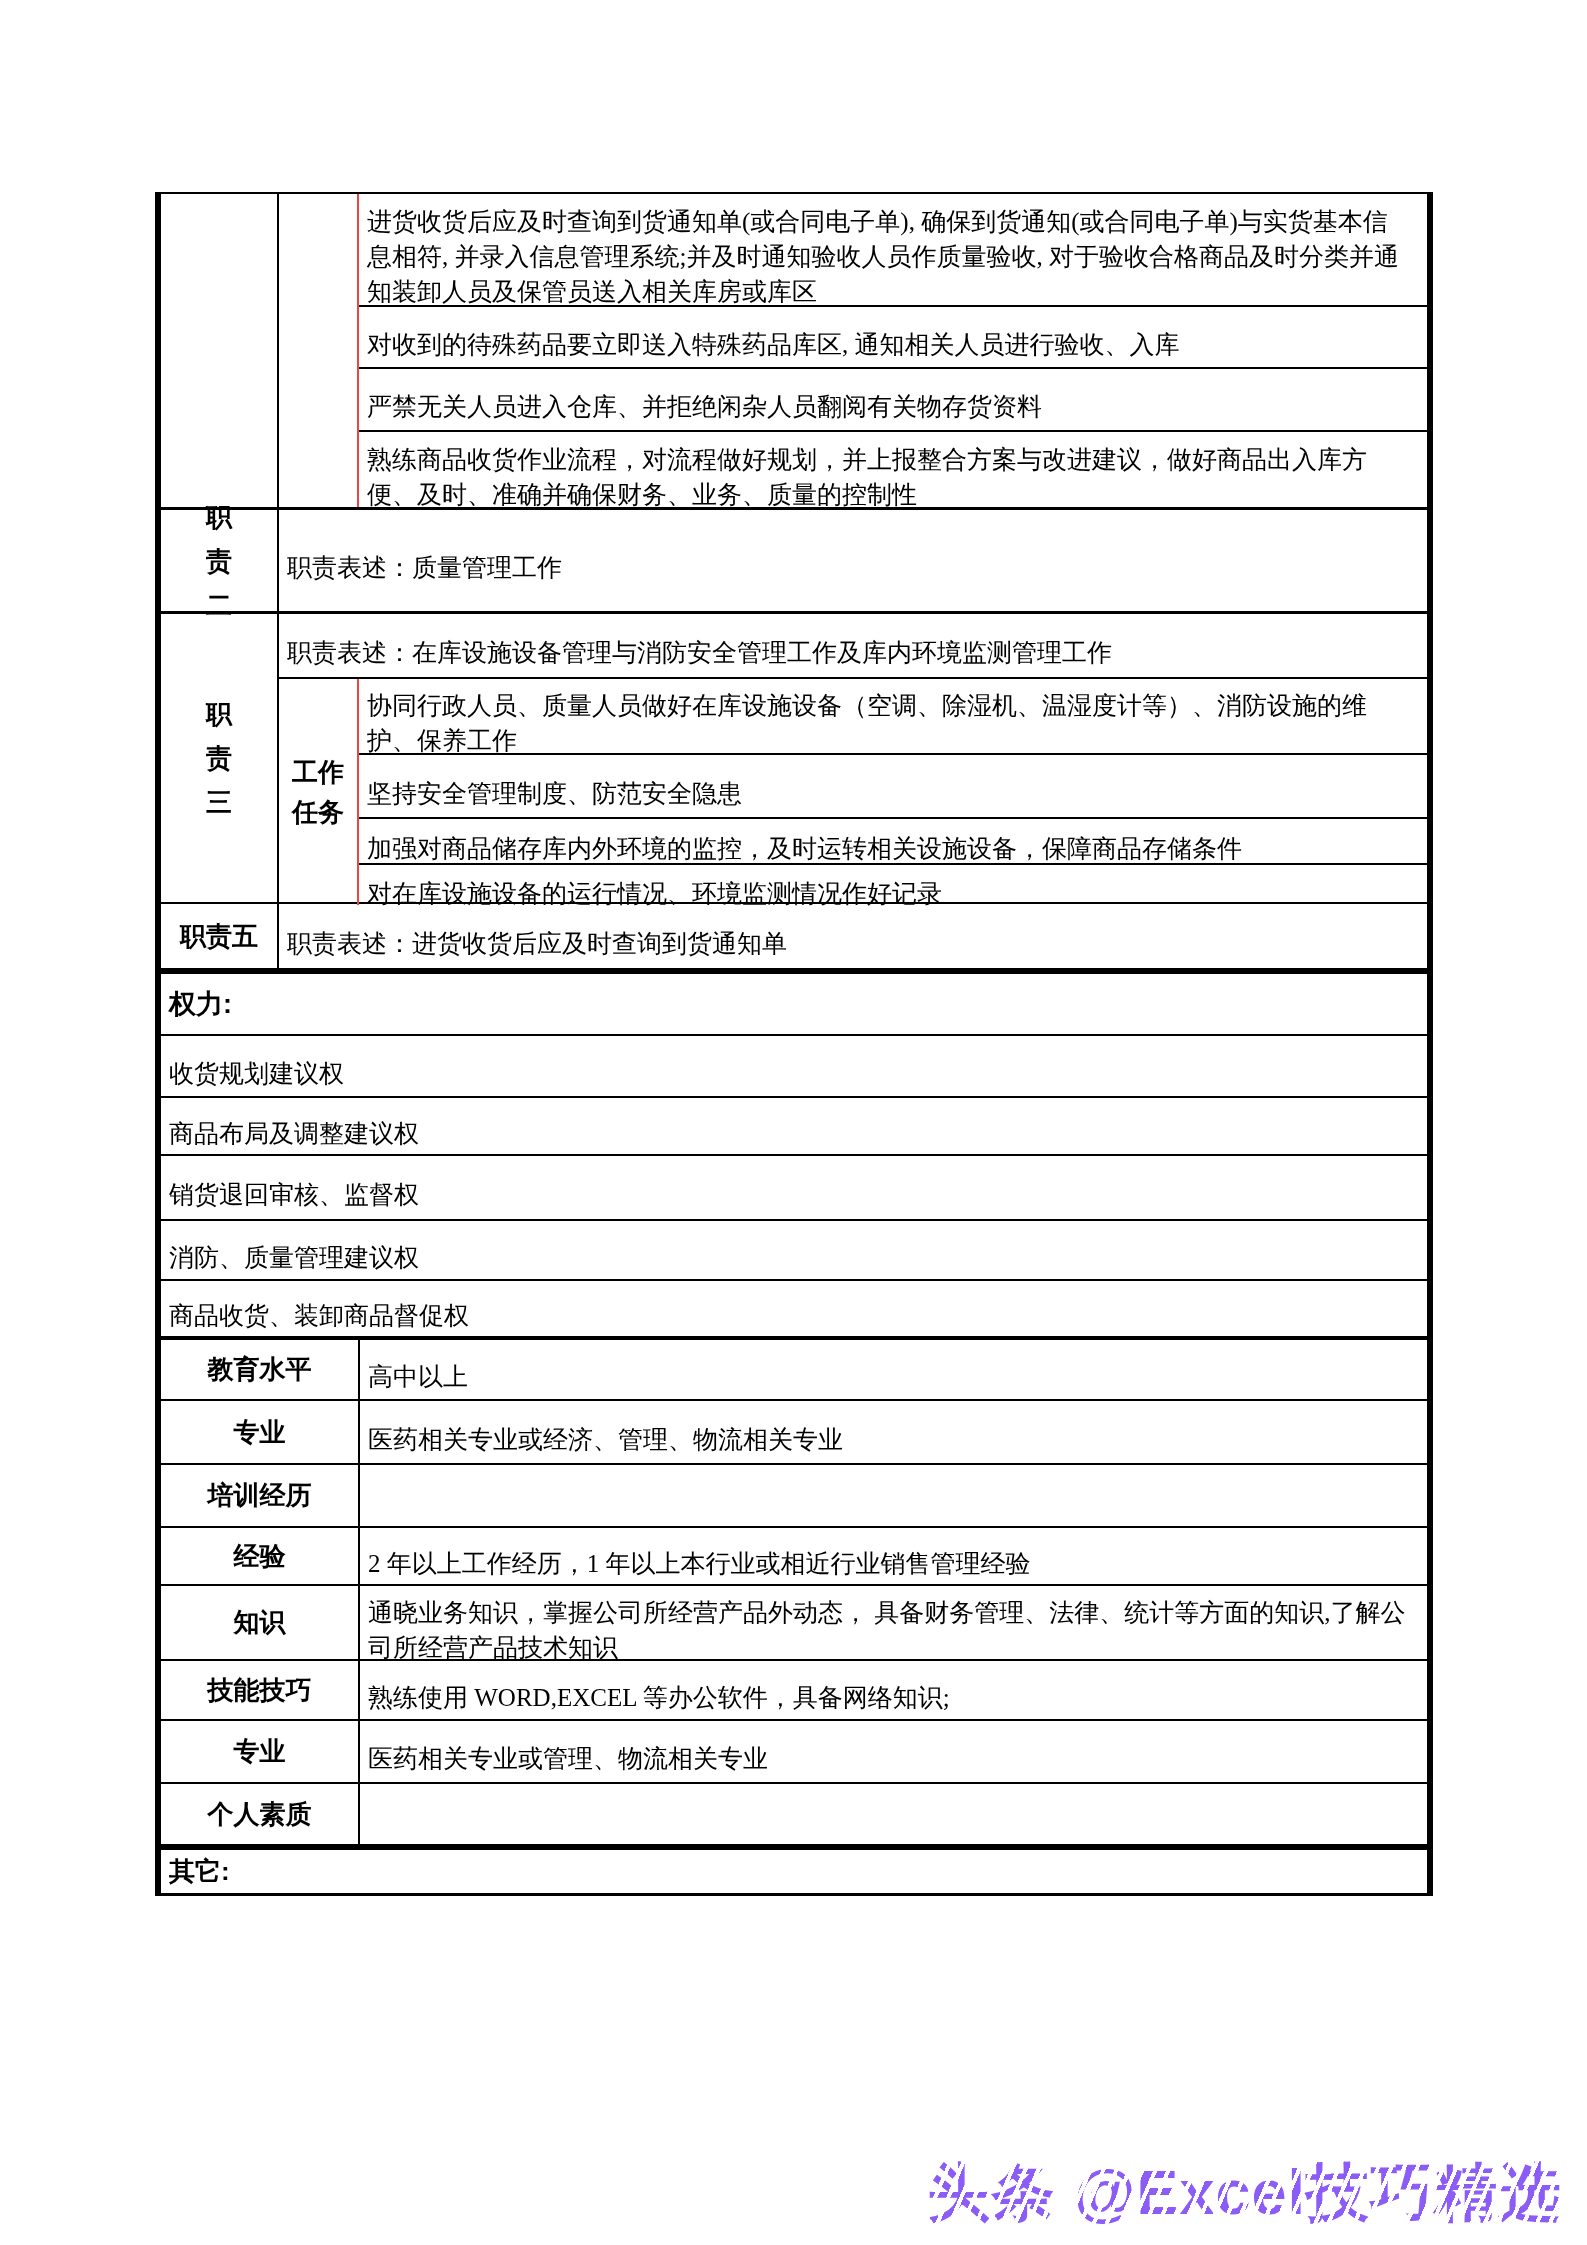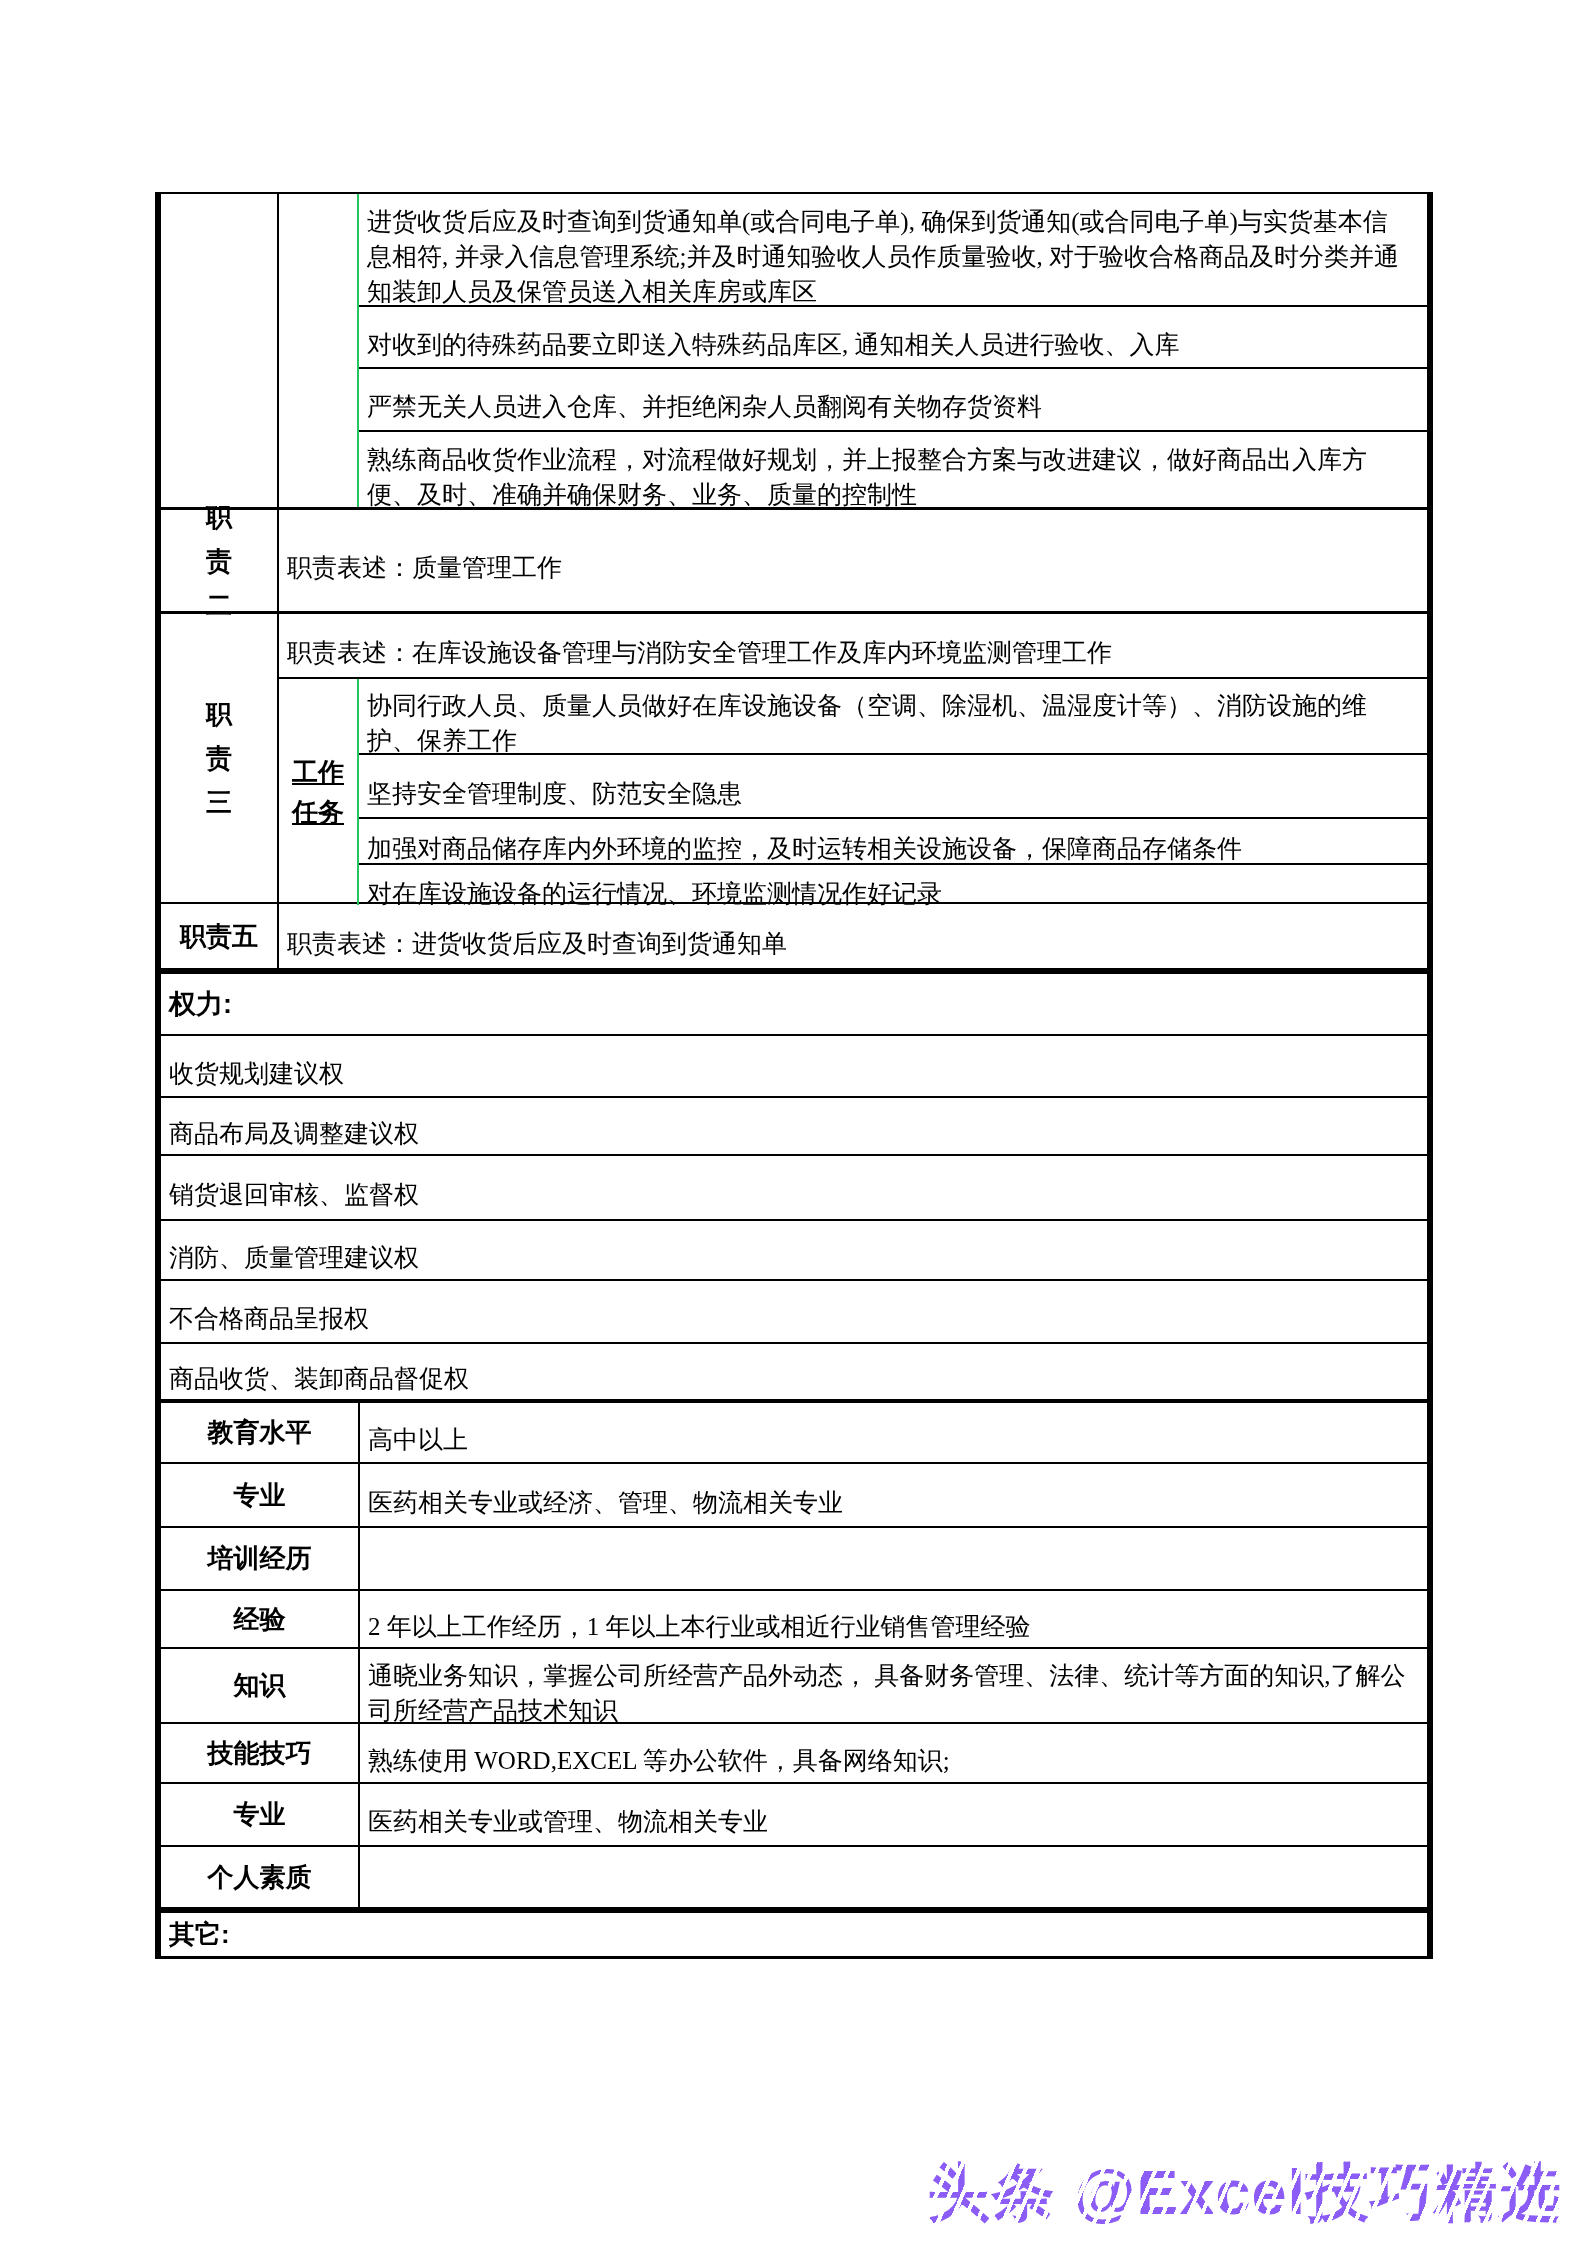--- a/index.html
+++ b/index.html
@@ -27,24 +27,23 @@
   .bt4 { border-top: 4px solid #000; }
   .bt6 { border-top: 6px solid #000; }
   .c1 {
     width: 118px; flex: none;
     border-right: 2px solid #000;
     display: flex; align-items: center; justify-content: center;
     text-align: center;
   }
   .c2 {
     width: 80px; flex: none;
-    border-right: 2px solid #22c55e;
+    border-right: 2px solid #ef4444;
     display: flex; align-items: center; justify-content: center;
     text-align: right;
-    text-decoration: underline;
   }
   .stack { flex: 1; display: flex; flex-direction: column; min-width: 0; }
   .subrow { display: flex; width: 100%; align-items: stretch; }
   .txt {
     flex: 1;
     display: flex; align-items: center;
     padding: 16px 16px 2px 8px;
     font-size: 25px;
     line-height: 35px;
   }
@@ -171,25 +170,20 @@
   <div class="row bt2" style="height:65px">
     <div class="txt">
         <span>销货退回审核、监督权</span>
       </div>
   </div>
   <div class="row bt2" style="height:60px">
     <div class="txt">
         <span>消防、质量管理建议权</span>
       </div>
   </div>
-  <div class="row bt2" style="height:63px">
-    <div class="txt">
-        <span>不合格商品呈报权</span>
-      </div>
-  </div>
   <div class="row bt2" style="height:57px">
     <div class="txt">
         <span>商品收货、装卸商品督促权</span>
       </div>
   </div>
 
   <div class="row bt4" style="height:63px">
     <div class="qlab hd">教育水平</div>
     <div class="txt">
         <span>高中以上</span>

